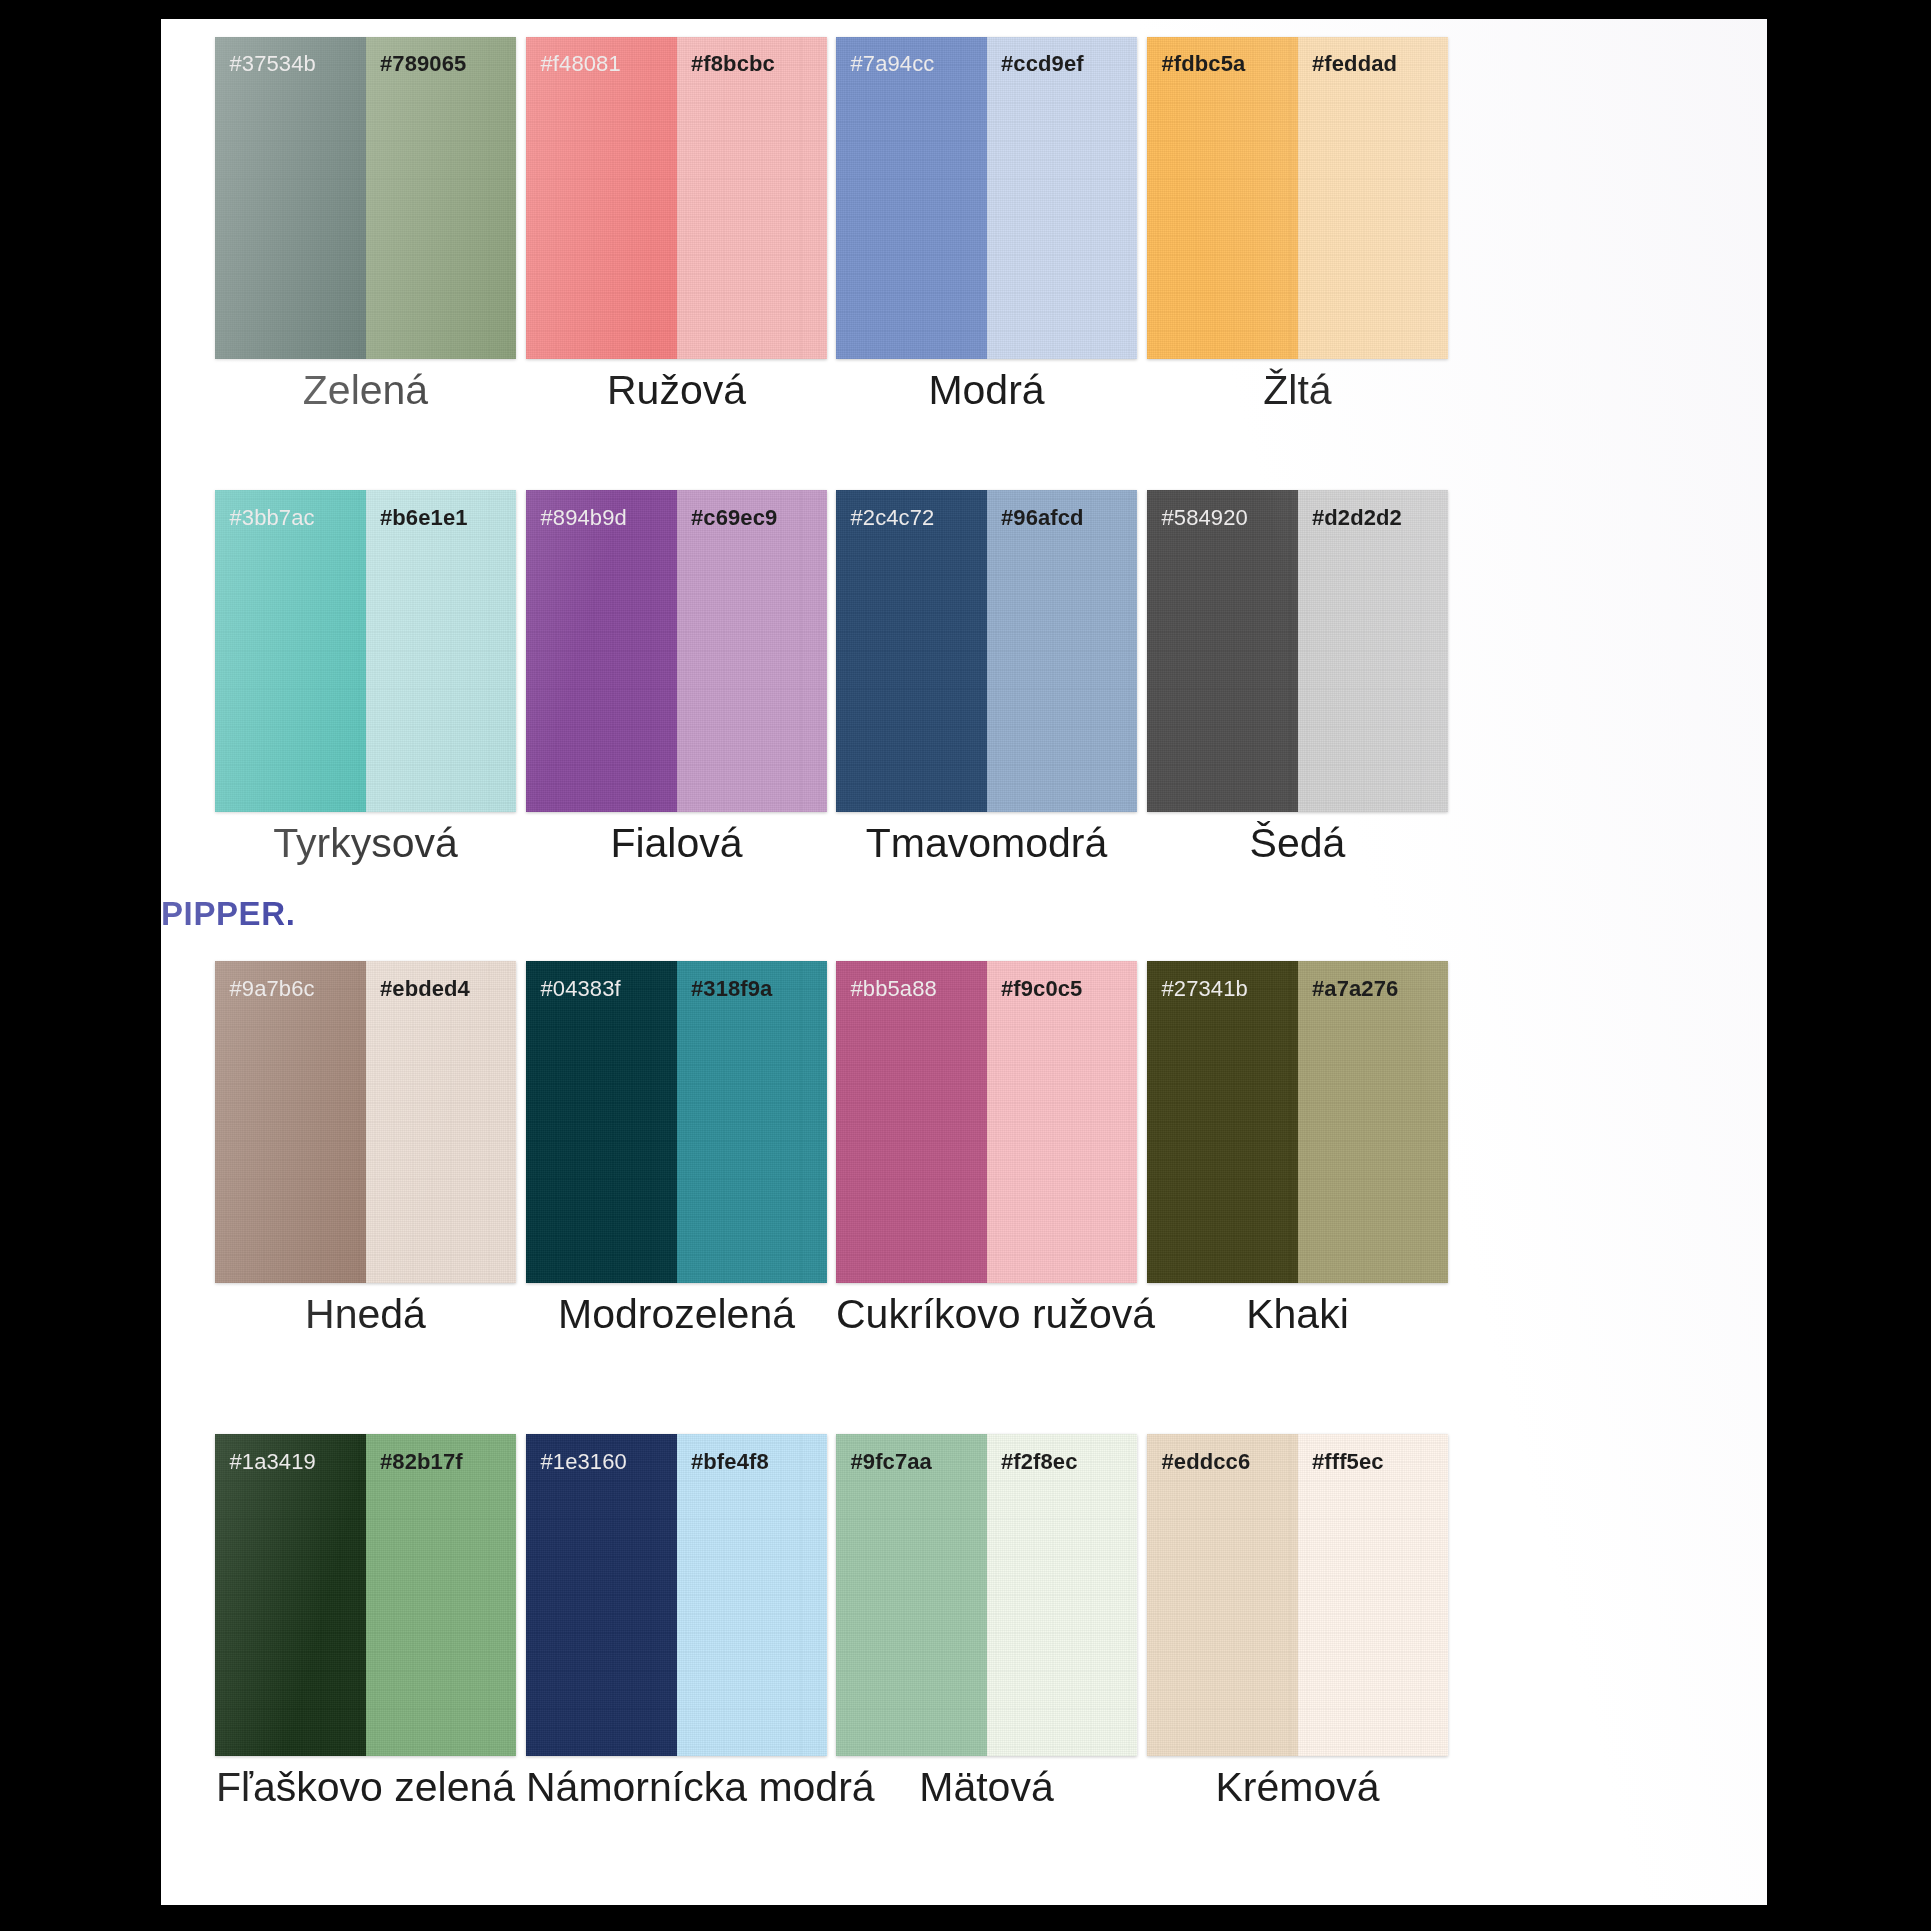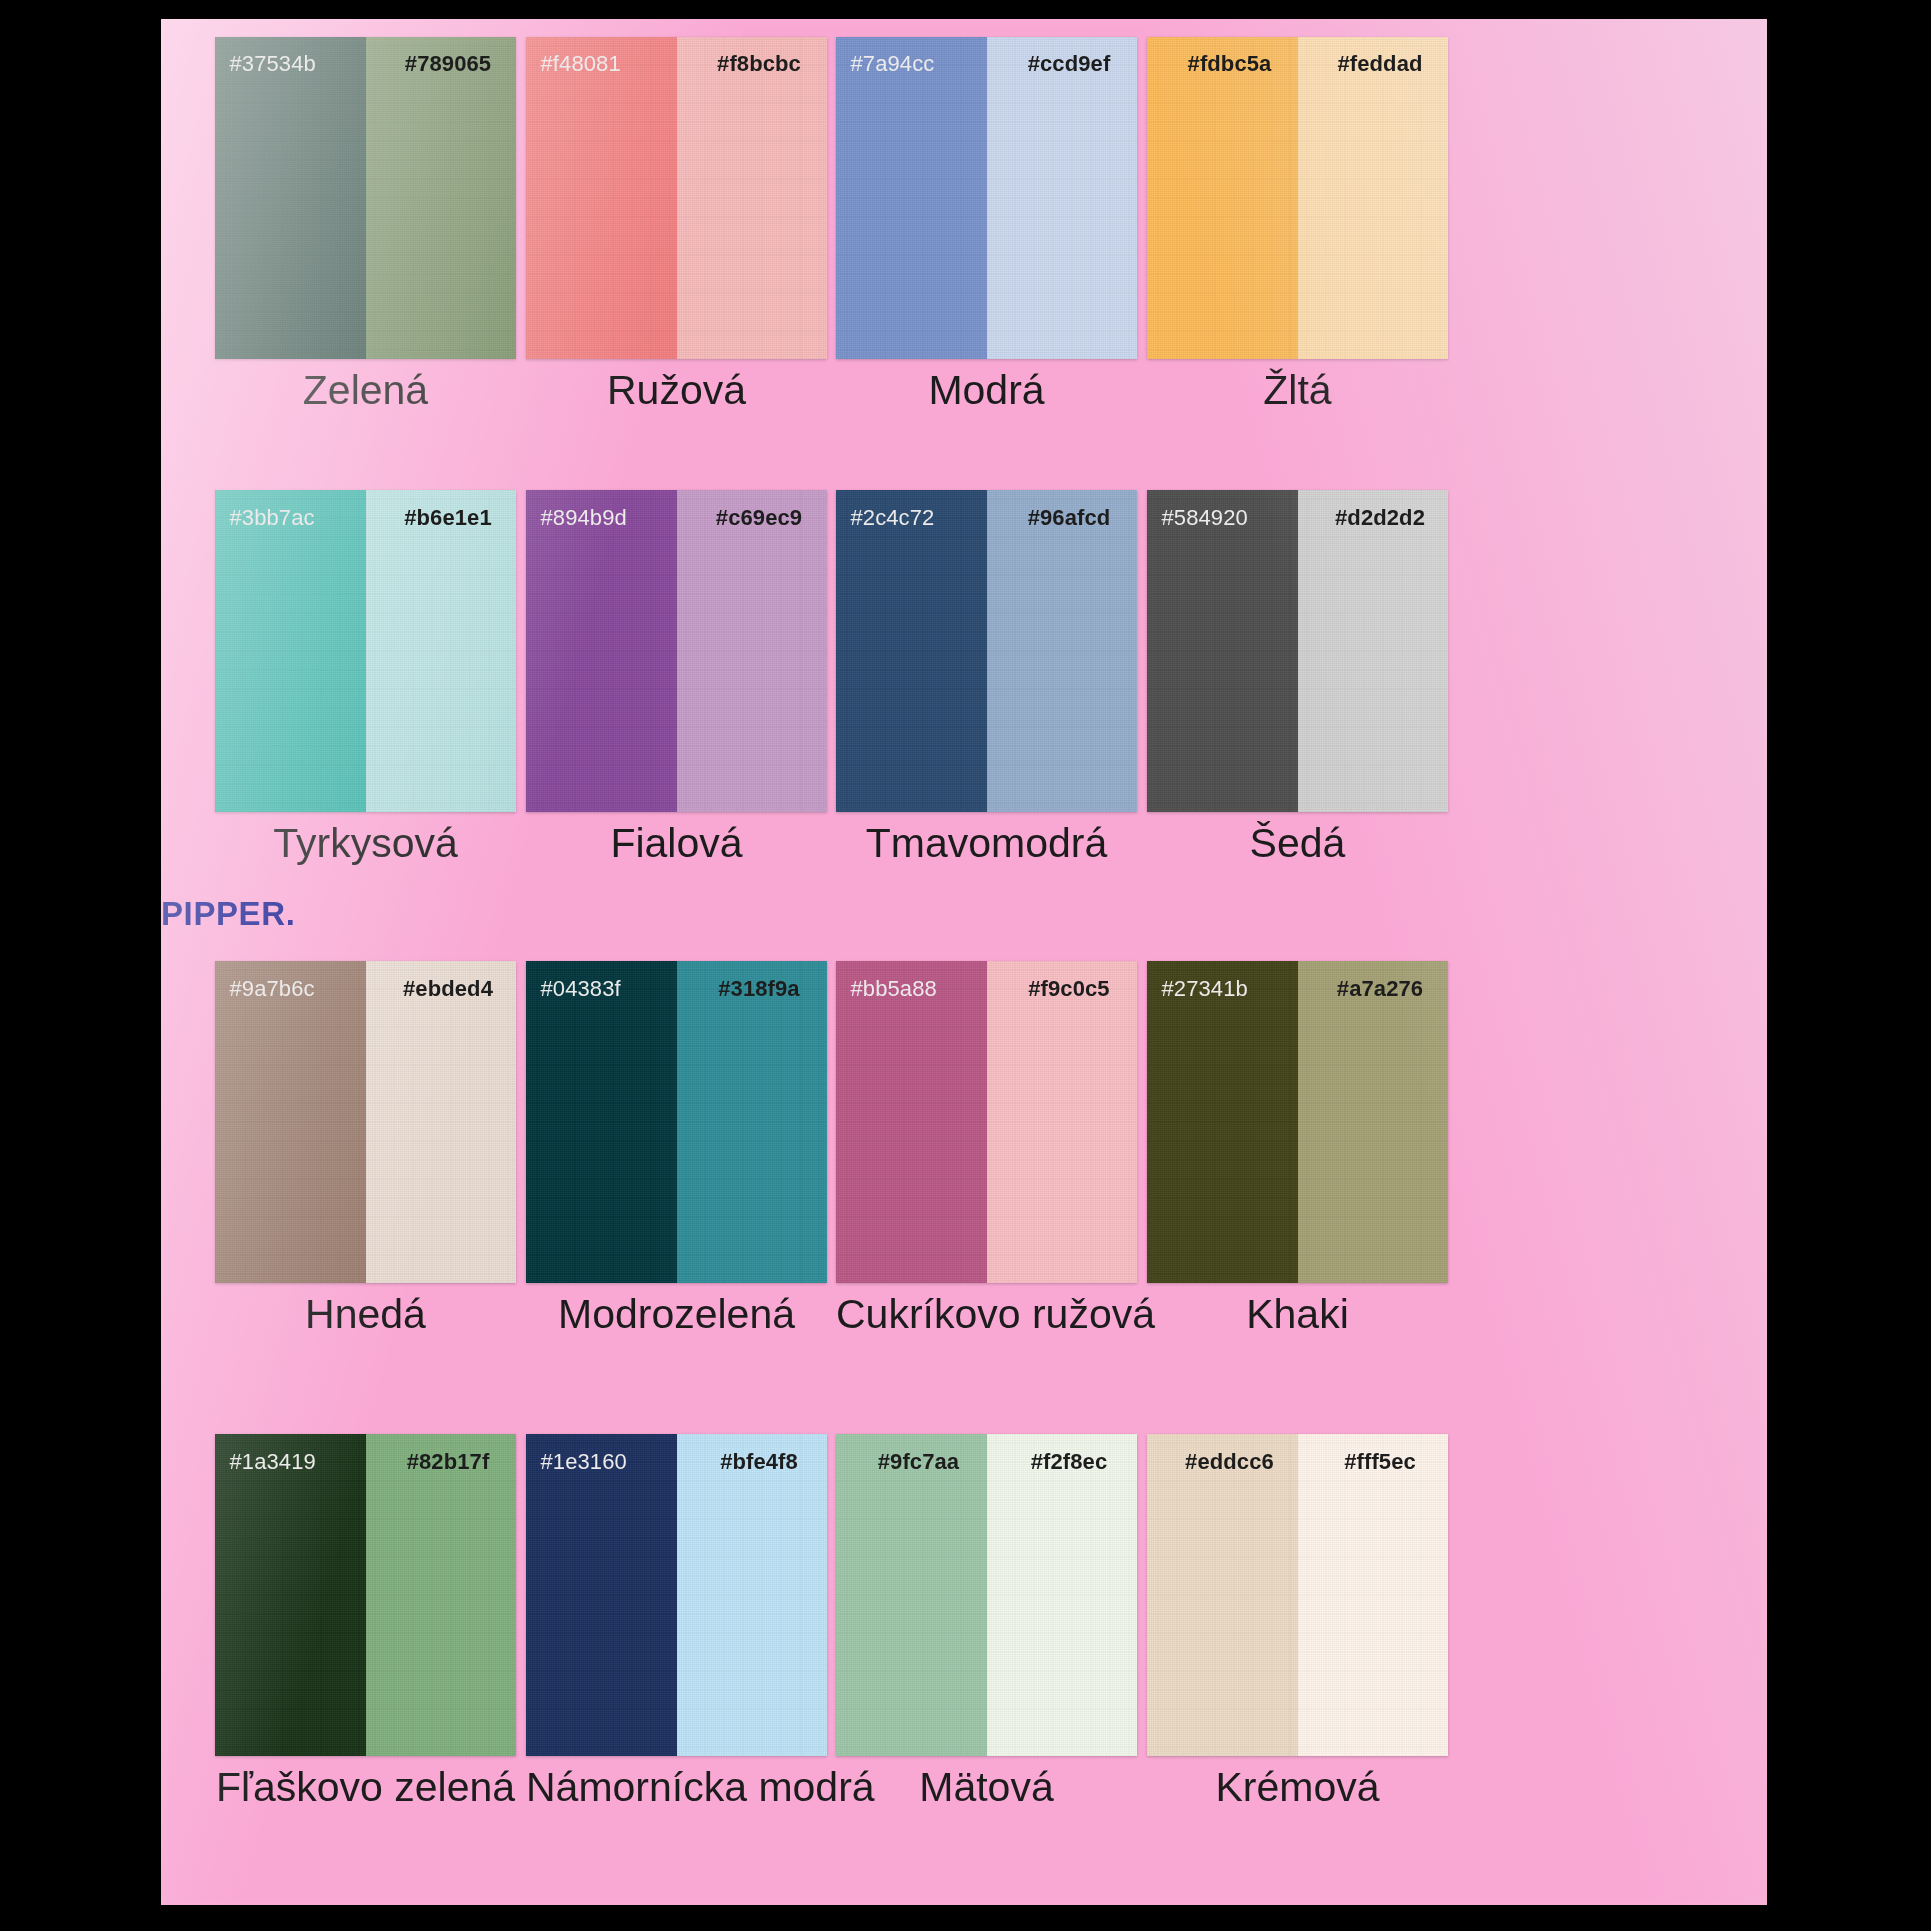--- a/index.html
+++ b/index.html
@@ -19,21 +19,21 @@
     background: #000000;
   }
 
   
   #card {
     position: absolute;
     left: 161px;
     top: 19.3px;
     width: 1606px;
     height: 1886px;
-    background: #f9a8d4;
+    background: #ffffff;
     box-shadow: 0 0 13.5px rgba(255,255,255,0.07) inset;
   }
 
   
   #card::after {
     content: "";
     position: absolute;
     inset: 0;
     pointer-events: none;
     background:
@@ -103,21 +103,21 @@
     padding: 16.4px 0 0 14.5px;
     font-family: "Liberation Sans", sans-serif;
     font-size: 22px;
     font-weight: 700;
     letter-spacing: 0.1px;
     line-height: 1;
     white-space: nowrap;
   }
 
   .hex-light { color: #eceaea; font-weight: 400; }
-  .hex-dark  { color: #1d1d1d; font-weight: 700; text-align: center; }
+  .hex-dark  { color: #1d1d1d; font-weight: 700; }
 
   .pair-label {
     position: absolute;
     top: 328px;
     left: 0;
     width: 100%;
     text-align: center;
     font-family: "Liberation Sans", sans-serif;
     font-size: 41px;
     font-weight: 400;

